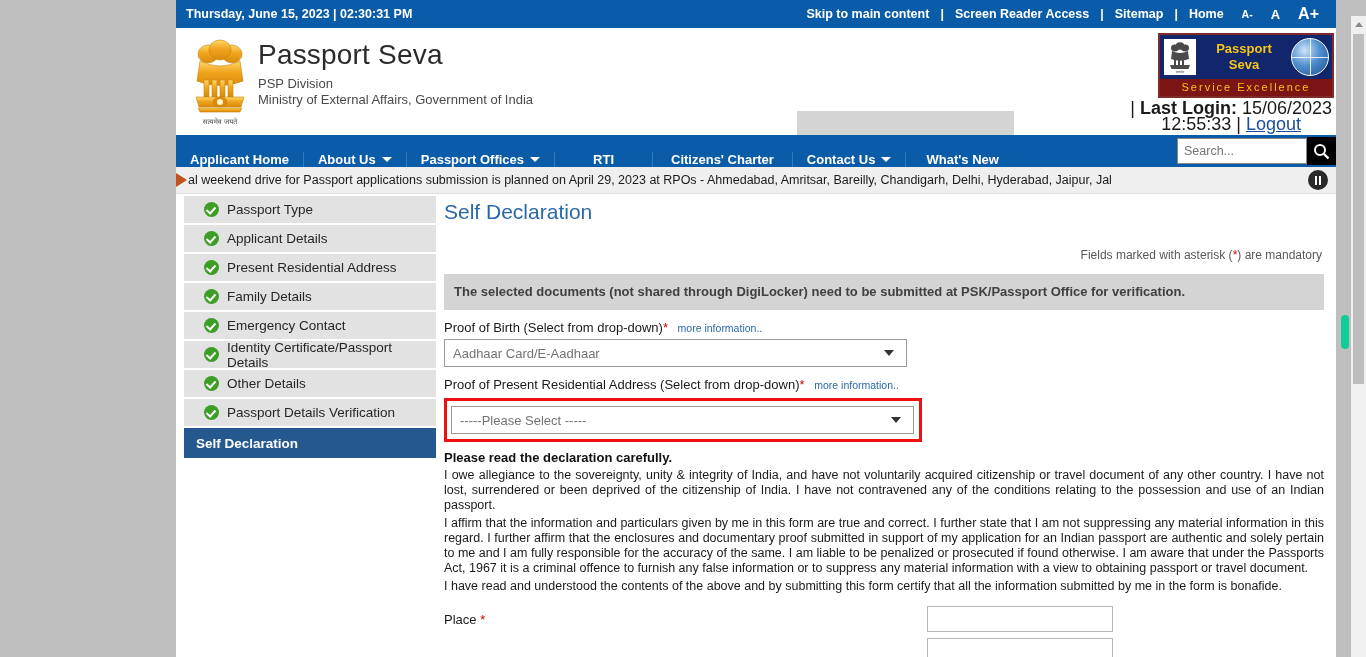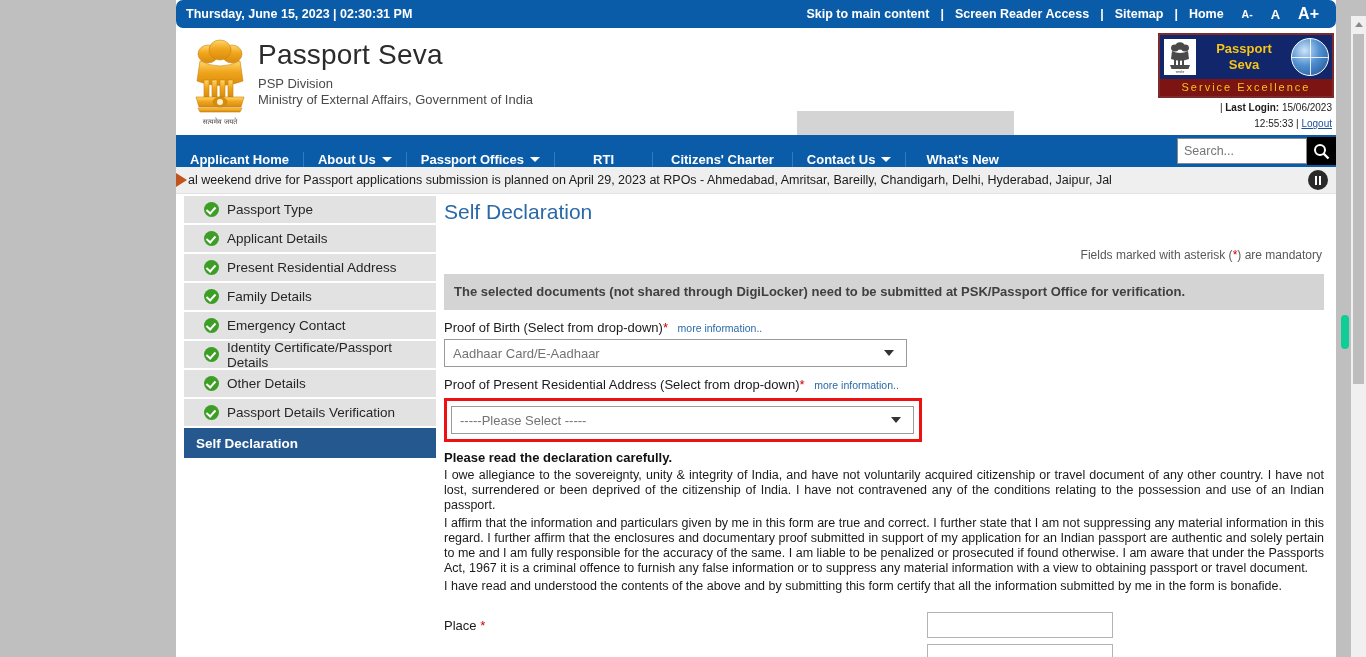--- a/index.html
+++ b/index.html
@@ -28,21 +28,20 @@
   
   .topbar {
     height: 28px;
     background: #0b5ca8;
     color: #ffffff;
     display: flex;
     align-items: center;
     font-size: 12.5px;
     font-weight: bold;
     padding: 0 0 0 10px;
-    border-radius: 7px;
   }
   .topbar .datetime { white-space: nowrap; }
   .topbar .links {
     margin-left: auto;
     display: flex;
     align-items: center;
     gap: 0;
     padding-right: 8px;
     white-space: nowrap;
   }
@@ -144,22 +143,22 @@
     color: #f5c518;
     font-size: 11px;
     font-weight: normal;
     letter-spacing: 2px;
     text-align: center;
     padding: 2px 0 3px 0;
   }
   .lastlogin {
     position: absolute;
     right: 4px; top: 72px;
-    text-align: right;
-    font-size: 10px;
+    text-align: center;
+    font-size: 18px;
     color: #1a1a1a;
     line-height: 16px;
   }
   .lastlogin b { font-weight: bold; }
   .lastlogin a { color: #1a4f9c; }
 
   
   .navbar {
     display: flex;
     background: #0b5ca8;
@@ -385,21 +384,21 @@
     font-size: 12.5px;
     color: #1a1a1a;
     line-height: 15px;
     text-align: justify;
     margin-top: 3px;
   }
 
   .place-row {
     display: flex;
     align-items: center;
-    margin-top: 18px;
+    margin-top: 12px;
   }
   .place-row .plabel {
     font-size: 13px;
     color: #1a1a1a;
     width: 483px;
   }
   .place-row .plabel .ast { color: #cc0000; }
   .text-input {
     width: 186px;
     height: 26px;

